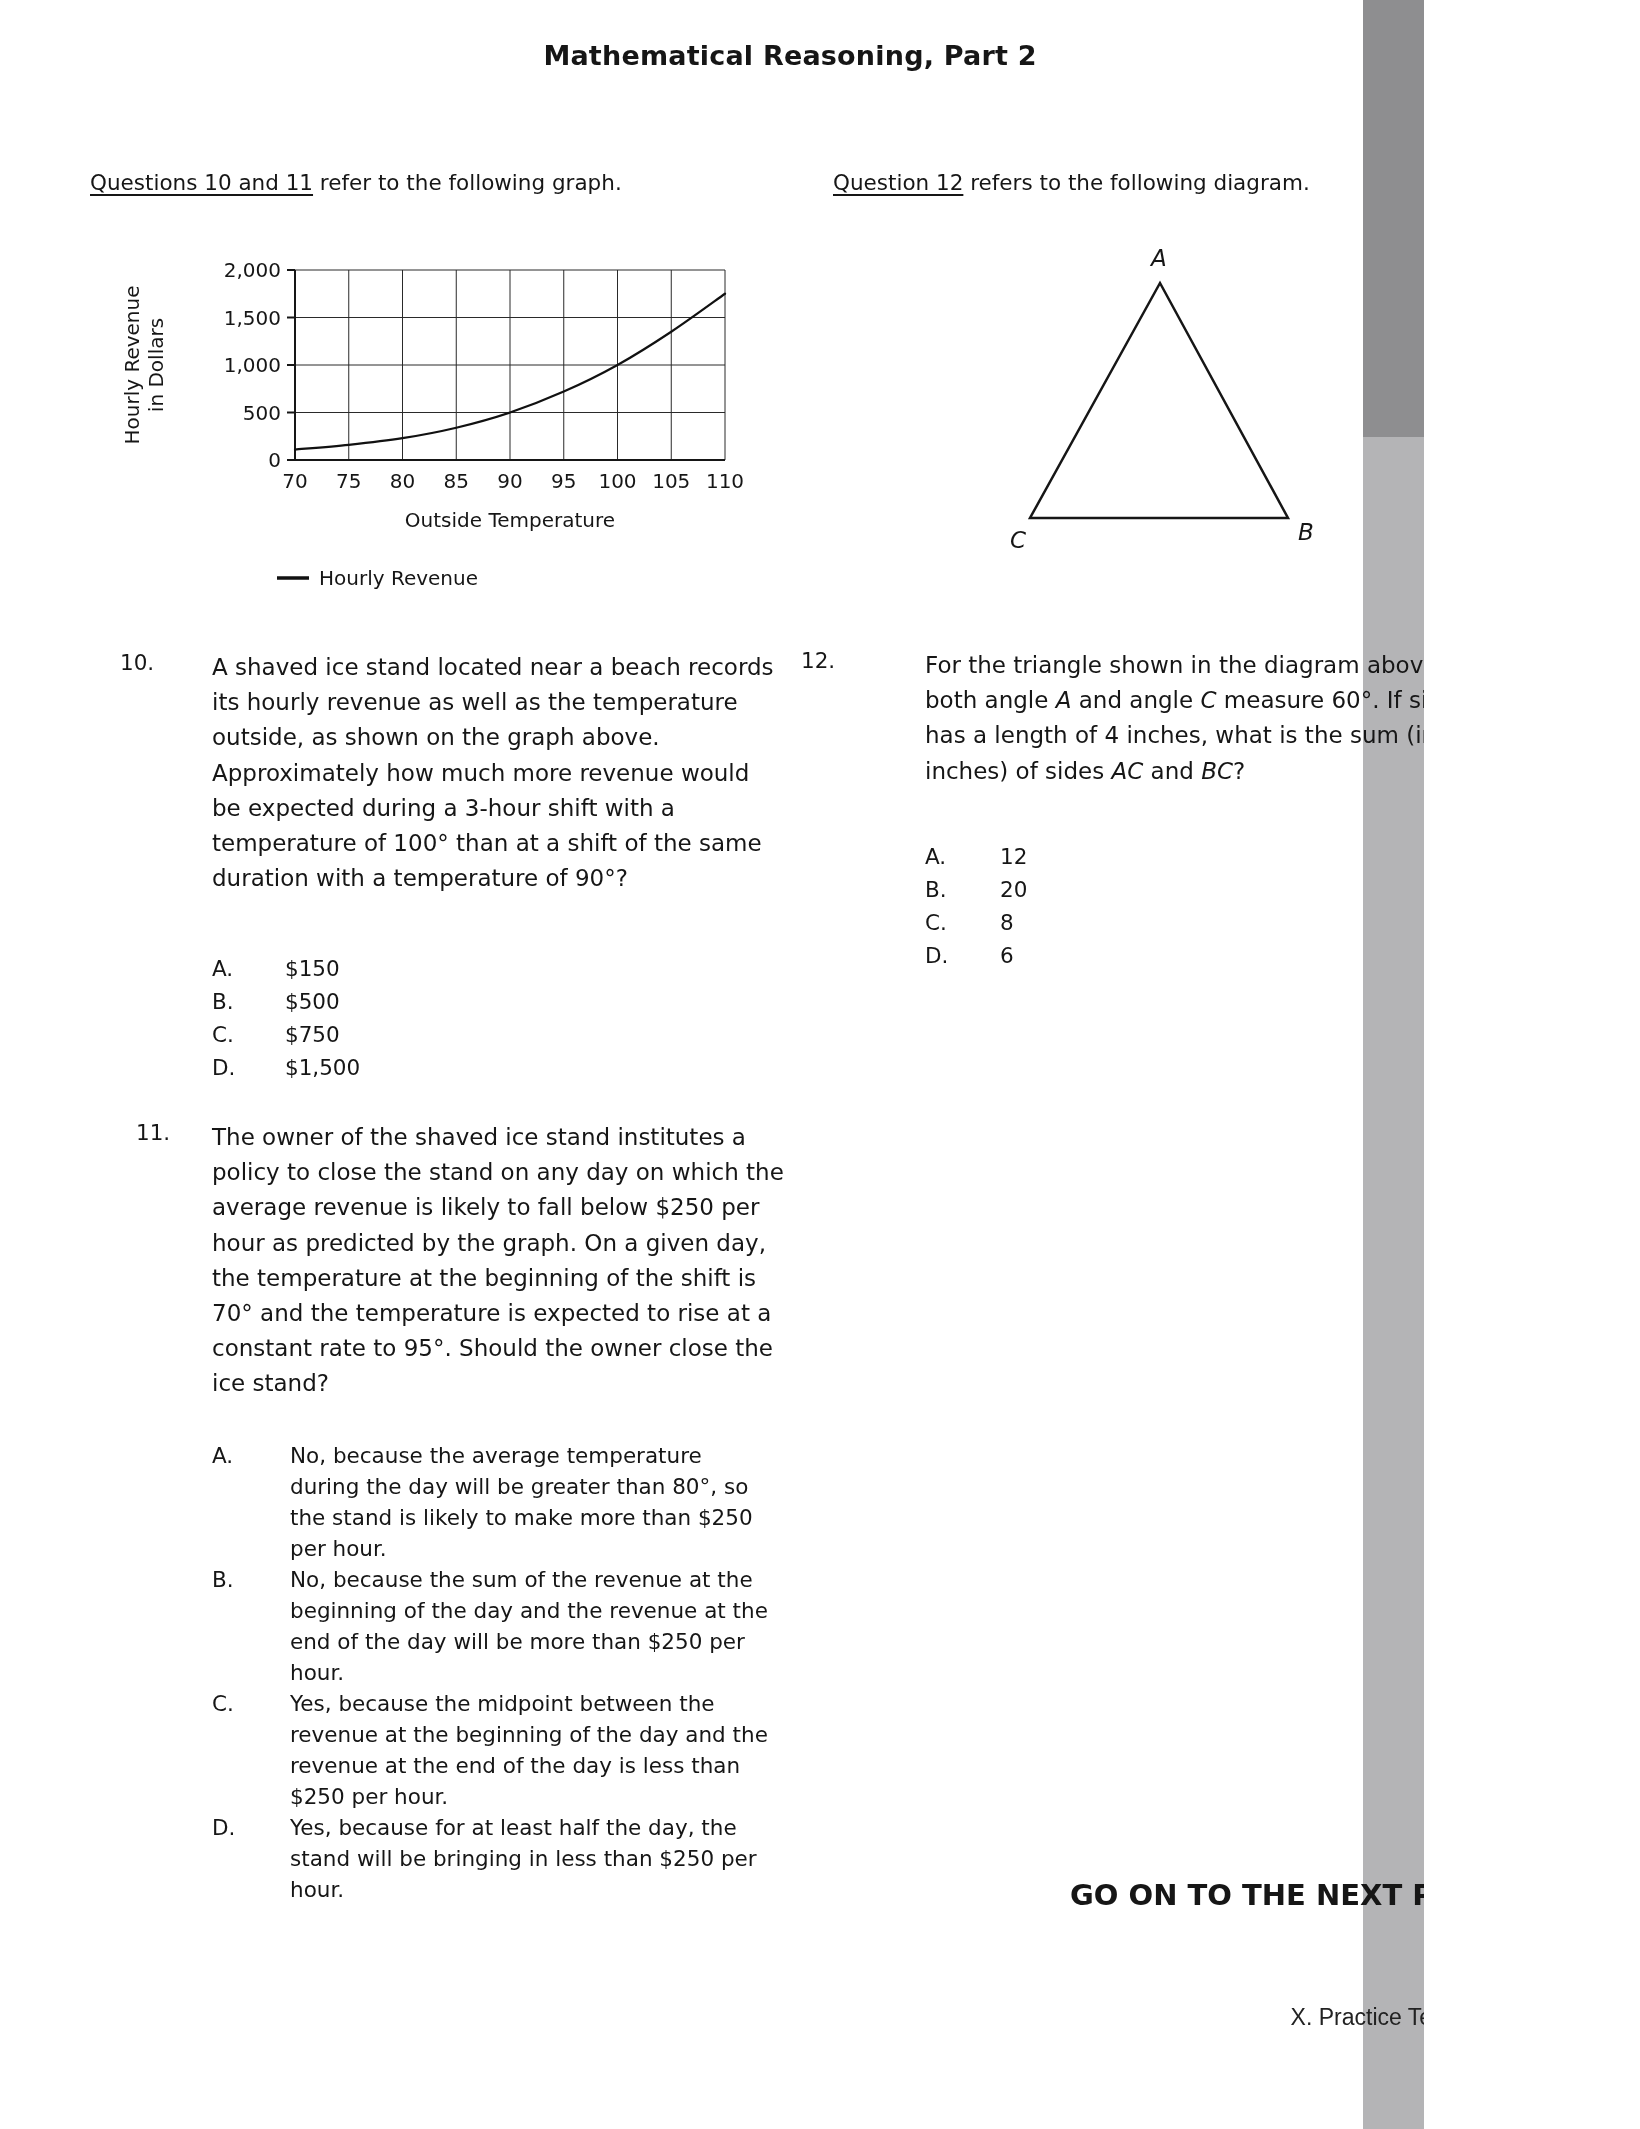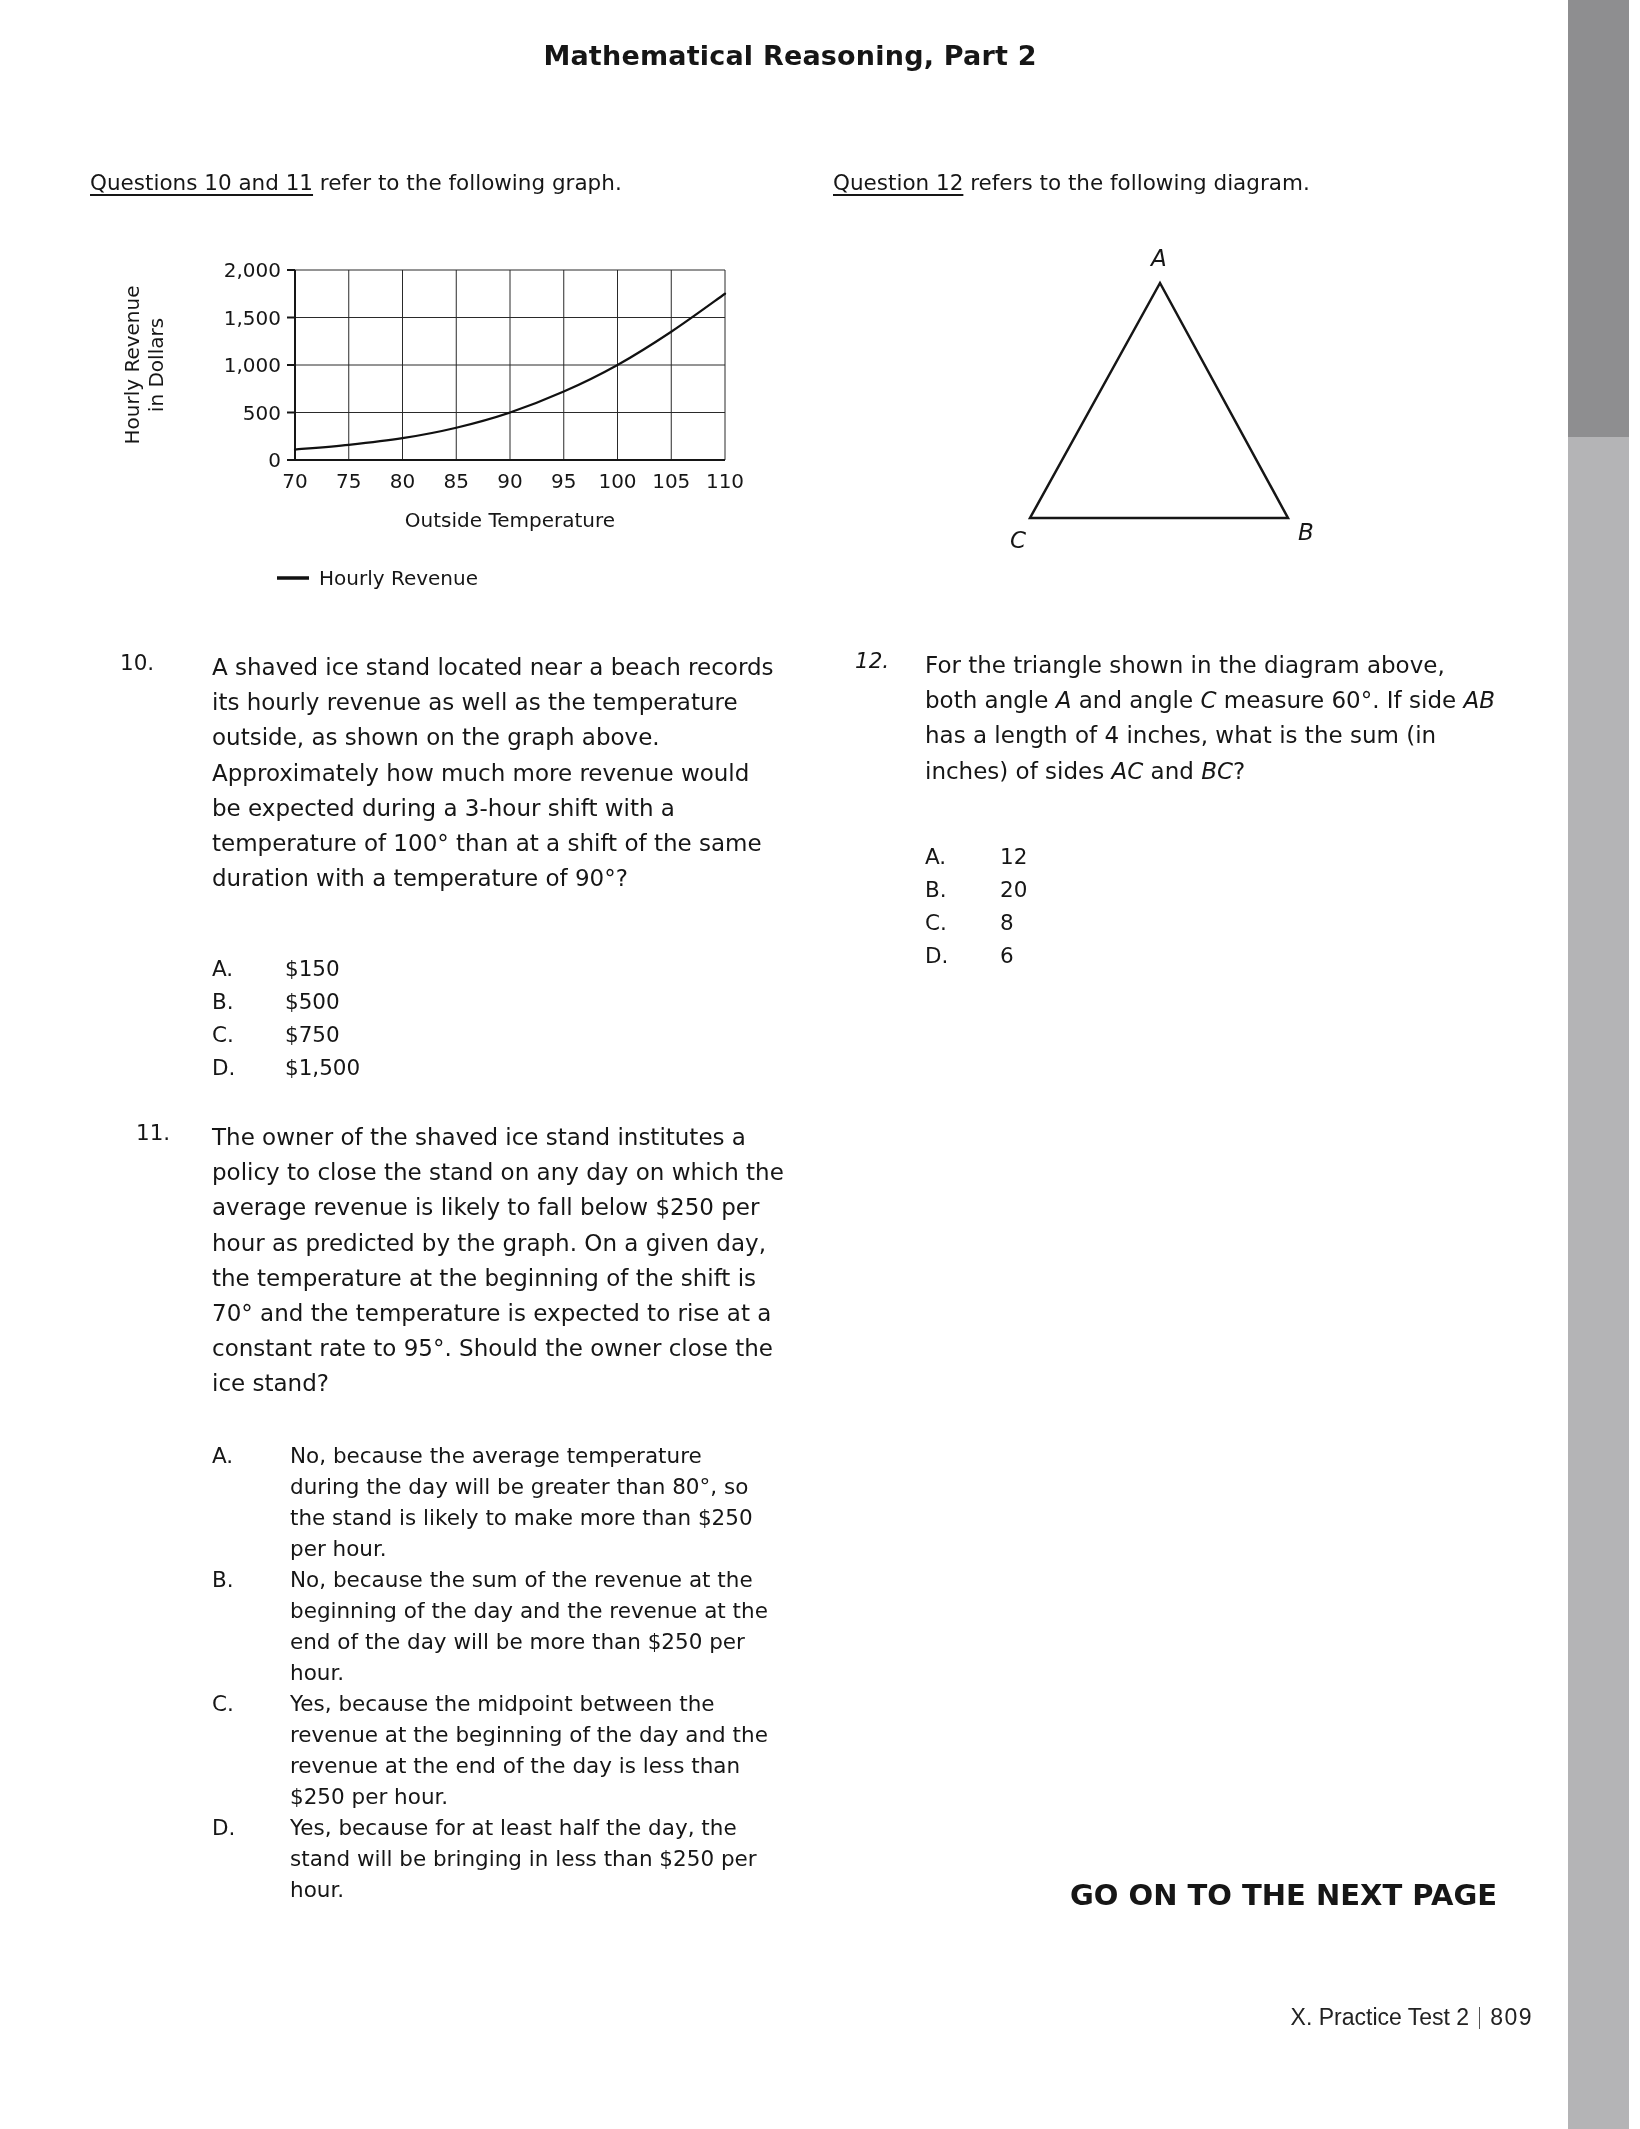--- a/index.html
+++ b/index.html
@@ -1,16 +1,16 @@
 <!DOCTYPE html>
 <html><head>
 <meta charset="utf-8">
 <style>
   html,body{margin:0;padding:0;background:#ffffff;}
-  .page{position:relative;width:1629px;height:2129px;background:#ffffff;
+  .page{position:relative;width:1424px;height:2129px;background:#ffffff;
         font-family:"DejaVu Sans","Liberation Sans",sans-serif;color:#161616;overflow:hidden;}
   .edge{position:absolute;top:0;right:0;width:61px;height:2129px;background:#b4b4b6;}
   .edge-dark{position:absolute;top:0;right:0;width:61px;height:437px;background:#8e8e90;}
   .title{position:absolute;top:40px;left:0;width:1580px;margin:0;text-align:center;
          font-size:27px;font-weight:bold;letter-spacing:.2px;}
   .ref{position:absolute;font-size:21.5px;}
   .ref-left{left:90px;top:170px;}
   .ref-right{left:833px;top:170px;}
   .u{text-decoration:underline;text-underline-offset:4px;margin-top:46px;}
   .chart-host{position:absolute;left:95px;top:240px;}
@@ -151,21 +151,21 @@
     <div class="optp">
       <span class="opt-letter">C.</span>
       <span class="opt-par">Yes, because the midpoint between the revenue at the beginning of the day and the revenue at the end of the day is less than $250 per hour.</span>
     </div>
     <div class="optp">
       <span class="opt-letter">D.</span>
       <span class="opt-par">Yes, because for at least half the day, the stand will be bringing in less than $250 per hour.</span>
     </div>
   </div>
 
-  <div class="qnum" style="left:855px;top:648px;font-style:italic;">12.</div>
+  <div class="qnum" style="left:801px;top:648px;">12.</div>
   <div class="qbody" style="left:925px;top:648px;width:575px;"><span>For the triangle shown in the diagram above, both angle </span><span class="it">A</span><span> and angle </span><span class="it">C</span><span> measure 60°. If side </span><span class="it">AB</span><span> has a length of 4 inches, what is the sum (in inches) of sides </span><span class="it">AC</span><span> and </span><span class="it">BC</span><span>?</span></div>
   <div class="opts opts-q12" style="left:925px;top:840px;">
     <div class="opt-row">
       <span class="opt-letter">A.</span>
       <span class="opt-text">12</span>
     </div>
     <div class="opt-row">
       <span class="opt-letter">B.</span>
       <span class="opt-text">20</span>
     </div>

